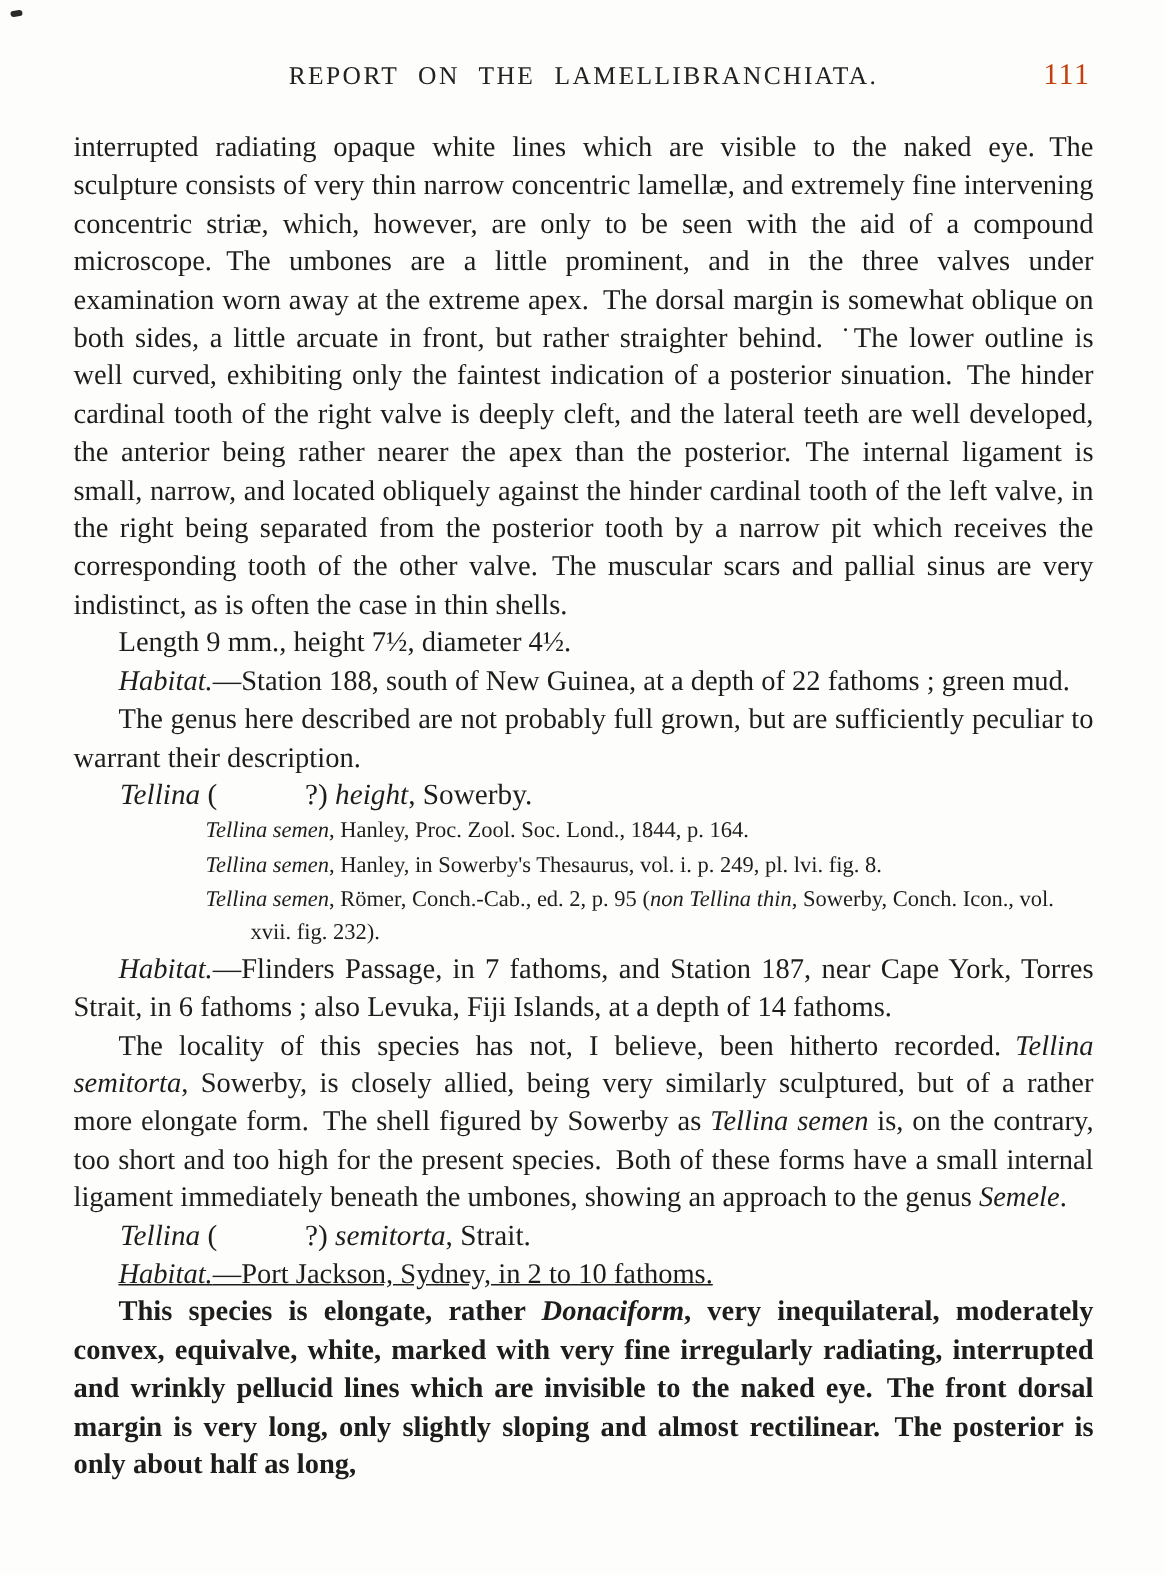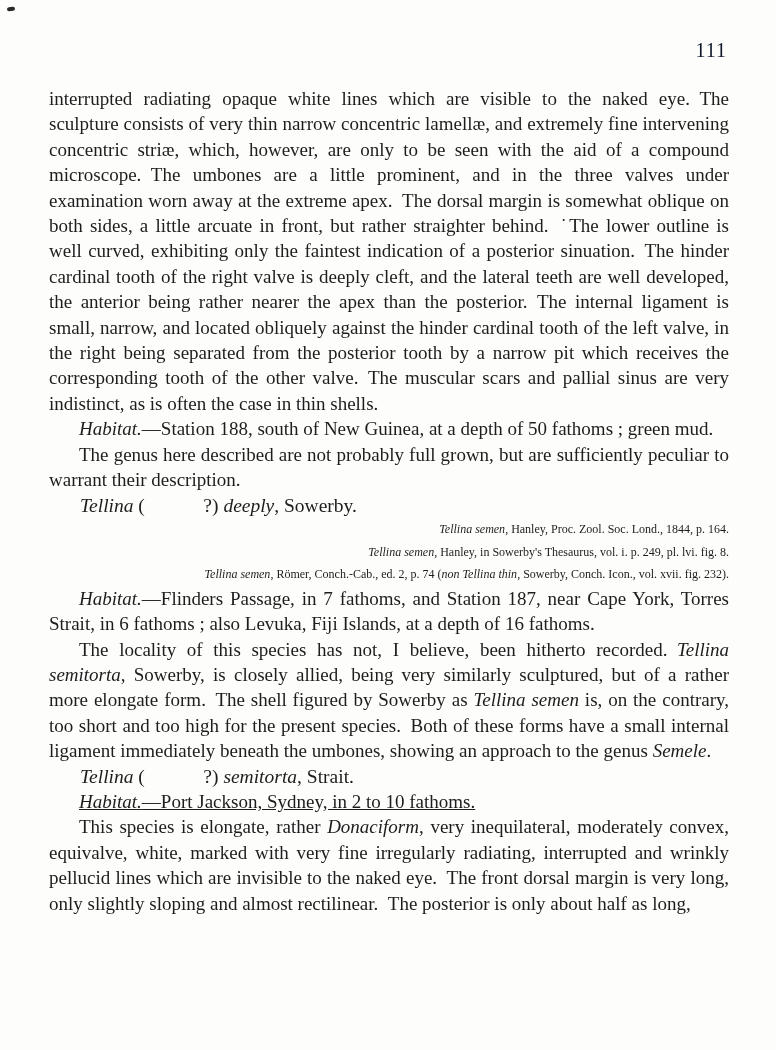--- a/index.html
+++ b/index.html
@@ -40,70 +40,72 @@
     letter-spacing: 1.6px;
     word-spacing: 7px;
     color: #222;
   }
   .page-number {
     position: absolute;
     right: 2px;
     top: -2px;
     font-size: 20px;
     letter-spacing: 1px;
-    color: #0f172a;
+    color: #c2410c;
   }
   .page-content {
     margin-top: 21px;
     font-size: 19px;
     line-height: 25.4px;
     text-align: justify;
   }
   .page-content p {
     margin: 0;
   }
   .blk.body.indent { text-indent: 30px; }
   .blk .it { font-style: italic; margin-top: 32px; }
   .blk.heading {
     text-align: left;
     margin-left: 31px;
     font-size: 19.5px;
   }
   .blk.synonym {
-    text-align: right;
-    font-size: 12px;
+    text-align: left;
+    font-size: 15px;
     line-height: 22.6px;
     padding-left: 118px;
     text-indent: -30px;
   }
   
   [data-name="heading-tellina-semen"]     { margin-top: 27px; margin-bottom: 11px; }
   [data-name="para-habitat-flinders"]     { margin-top: 9px; }
   [data-name="para-locality-note"]        { margin-top: 26px; }
   [data-name="heading-tellina-semitorta"] { margin-top: 31px; margin-bottom: 9px; }
   [data-name="para-habitat-port-jackson"] { margin-top: 7px; text-decoration: underline; }
-  [data-name="para-semitorta-description"]{ margin-top: 25px; }
+  [data-name="para-semitorta-description"]{ margin-top: 25px; font-weight: bold; }
 </style>
 </head>
 <body>
 
 <div class="page" data-name="scanned-document-page">
   <div class="ink-speck" data-name="ink-speck"></div>
 
   <div class="page-header" data-name="page-header">
+    <div class="running-title" data-name="running-title">REPORT ON THE LAMELLIBRANCHIATA.</div>
     <div class="page-number" data-name="page-number">111</div>
   </div>
 
   <div class="page-content" data-name="page-content">
       <p class="blk body" data-name="para-shell-description"><span data-name="text-run">interrupted radiating opaque white lines which are visible to the naked eye. The sculpture consists of very thin narrow concentric lamellæ, and extremely fine intervening concentric striæ, which, however, are only to be seen with the aid of a compound microscope. The umbones are a little prominent, and in the three valves under examination worn away at the extreme apex. The dorsal margin is somewhat oblique on both sides, a little arcuate in front, but rather straighter behind. ˙The lower outline is well curved, exhibiting only the faintest indication of a posterior sinuation. The hinder cardinal tooth of the right valve is deeply cleft, and the lateral teeth are well developed, the anterior being rather nearer the apex than the posterior. The internal ligament is small, narrow, and located obliquely against the hinder cardinal tooth of the left valve, in the right being separated from the posterior tooth by a narrow pit which receives the corresponding tooth of the other valve. The muscular scars and pallial sinus are very indistinct, as is often the case in thin shells.</span></p>
-      <p class="blk body indent" data-name="para-habitat-station-188"><span class="it" data-name="italic-text-run">Habitat.</span><span data-name="text-run">—Station 188, south of New Guinea, at a depth of 50 fathoms ; green mud.</span></p>
+      <p class="blk body indent" data-name="para-dimensions"><span data-name="text-run">Length 9 mm., height 7½, diameter 4½.</span></p>
+      <p class="blk body indent" data-name="para-habitat-station-188"><span class="it" data-name="italic-text-run">Habitat.</span><span data-name="text-run">—Station 188, south of New Guinea, at a depth of 22 fathoms ; green mud.</span></p>
       <p class="blk body indent" data-name="para-valves-note"><span data-name="text-run">The genus here described are not probably full grown, but are sufficiently peculiar to warrant their description.</span></p>
-      <p class="blk heading" data-name="heading-tellina-semen"><span class="it" data-name="italic-text-run">Tellina</span><span data-name="text-run"> (   ?) </span><span class="it" data-name="italic-text-run">deeply</span><span data-name="text-run">, Sowerby.</span></p>
+      <p class="blk heading" data-name="heading-tellina-semen"><span class="it" data-name="italic-text-run">Tellina</span><span data-name="text-run"> (   ?) </span><span class="it" data-name="italic-text-run">height</span><span data-name="text-run">, Sowerby.</span></p>
       <p class="blk synonym" data-name="synonym-semen-1"><span class="it" data-name="italic-text-run">Tellina semen</span><span data-name="text-run">, Hanley, Proc. Zool. Soc. Lond., 1844, p. 164.</span></p>
       <p class="blk synonym" data-name="synonym-semen-2"><span class="it" data-name="italic-text-run">Tellina semen</span><span data-name="text-run">, Hanley, in Sowerby's Thesaurus, vol. i. p. 249, pl. lvi. fig. 8.</span></p>
-      <p class="blk synonym" data-name="synonym-semen-3"><span class="it" data-name="italic-text-run">Tellina semen</span><span data-name="text-run">, Römer, Conch.-Cab., ed. 2, p. 74 (</span><span class="it" data-name="italic-text-run">non Tellina thin</span><span data-name="text-run">, Sowerby, Conch. Icon., vol. xvii. fig. 232).</span></p>
-      <p class="blk body indent" data-name="para-habitat-flinders"><span class="it" data-name="italic-text-run">Habitat.</span><span data-name="text-run">—Flinders Passage, in 7 fathoms, and Station 187, near Cape York, Torres Strait, in 6 fathoms ; also Levuka, Fiji Islands, at a depth of 16 fathoms.</span></p>
+      <p class="blk synonym" data-name="synonym-semen-3"><span class="it" data-name="italic-text-run">Tellina semen</span><span data-name="text-run">, Römer, Conch.-Cab., ed. 2, p. 95 (</span><span class="it" data-name="italic-text-run">non Tellina thin</span><span data-name="text-run">, Sowerby, Conch. Icon., vol. xvii. fig. 232).</span></p>
+      <p class="blk body indent" data-name="para-habitat-flinders"><span class="it" data-name="italic-text-run">Habitat.</span><span data-name="text-run">—Flinders Passage, in 7 fathoms, and Station 187, near Cape York, Torres Strait, in 6 fathoms ; also Levuka, Fiji Islands, at a depth of 14 fathoms.</span></p>
       <p class="blk body indent" data-name="para-locality-note"><span data-name="text-run">The locality of this species has not, I believe, been hitherto recorded. </span><span class="it" data-name="italic-text-run">Tellina semitorta</span><span data-name="text-run">, Sowerby, is closely allied, being very similarly sculptured, but of a rather more elongate form. The shell figured by Sowerby as </span><span class="it" data-name="italic-text-run">Tellina semen</span><span data-name="text-run"> is, on the contrary, too short and too high for the present species. Both of these forms have a small internal ligament immediately beneath the umbones, showing an approach to the genus </span><span class="it" data-name="italic-text-run">Semele</span><span data-name="text-run">.</span></p>
       <p class="blk heading" data-name="heading-tellina-semitorta"><span class="it" data-name="italic-text-run">Tellina</span><span data-name="text-run"> (   ?) </span><span class="it" data-name="italic-text-run">semitorta</span><span data-name="text-run">, Strait.</span></p>
       <p class="blk body indent" data-name="para-habitat-port-jackson"><span class="it" data-name="italic-text-run">Habitat.</span><span data-name="text-run">—Port Jackson, Sydney, in 2 to 10 fathoms.</span></p>
       <p class="blk body indent" data-name="para-semitorta-description"><span data-name="text-run">This species is elongate, rather </span><span class="it" data-name="italic-text-run">Donaciform</span><span data-name="text-run">, very inequilateral, moderately convex, equivalve, white, marked with very fine irregularly radiating, interrupted and wrinkly pellucid lines which are invisible to the naked eye. The front dorsal margin is very long, only slightly sloping and almost rectilinear. The posterior is only about half as long,</span></p>
     </div>
 </div>
 
 </body></html>

